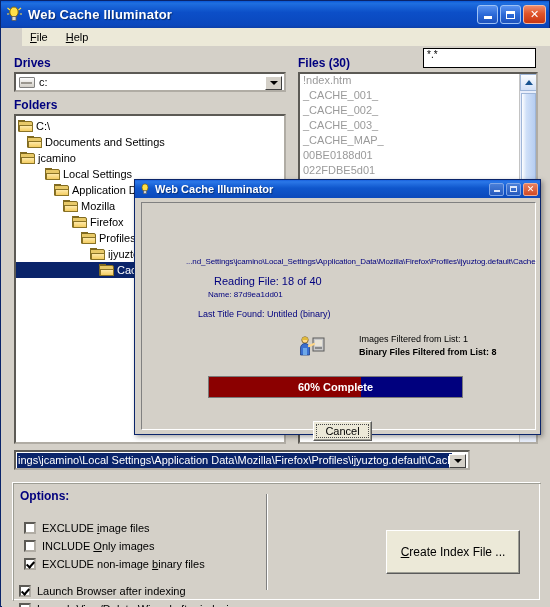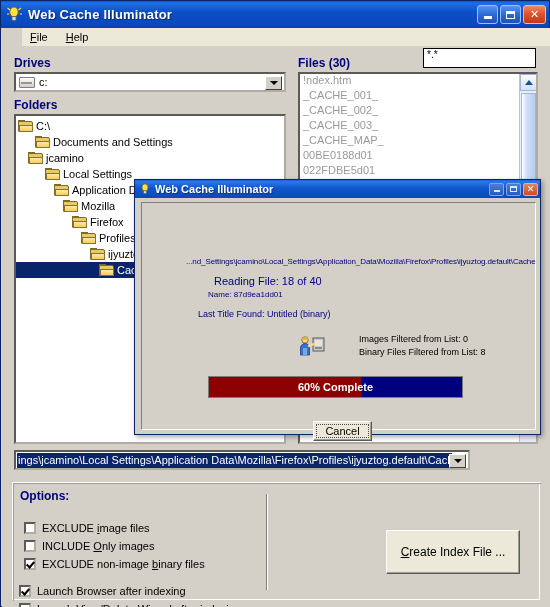--- a/index.html
+++ b/index.html
@@ -133,21 +133,21 @@
   .dwbtn .dg-x{color:#fff;font-size:9px;font-weight:bold;line-height:9px;}
 
   .dlg-body{position:absolute;left:6px;top:22px;width:395px;height:228px;
      background:#d4d0c8;border:1px solid #808080;border-right-color:#fff;border-bottom-color:#fff;box-sizing:border-box;}
   .dlg-path{position:absolute;left:44px;top:54px;width:320px;font-size:8px;color:#00007e;
      white-space:nowrap;letter-spacing:-.1px;}
   .dlg-reading{position:absolute;left:72px;top:72px;font-size:11px;color:#00007e;}
   .dlg-fname{position:absolute;left:66px;top:87px;font-size:8px;color:#00007e;}
   .dlg-lasttitle{position:absolute;left:56px;top:106px;font-size:9px;color:#00007e;}
   .dlg-stat1{position:absolute;left:217px;top:131px;font-size:9px;color:#000;}
-  .dlg-stat2{position:absolute;left:217px;top:144px;font-size:9px;color:#000;}
+  .dlg-stat2{position:absolute;left:217px;top:144px;font-size:9px;color:#000;font-weight:bold;}
   .dlg-clipart{position:absolute;left:155px;top:131px;width:30px;height:24px;}
 
   .progress{position:absolute;left:66px;top:173px;width:255px;height:22px;
      background:#00007e;border:1px solid #7a7a7a;box-sizing:border-box;overflow:hidden;text-align:right;}
   .prog-fill{position:absolute;left:0;top:0;height:100%;background:#8b0000;}
   .prog-text{position:absolute;left:0;top:0;width:100%;height:100%;
      display:flex;align-items:center;justify-content:center;color:#fff;font-weight:bold;font-size:11px;}
   .cancel-btn{position:absolute;left:171px;top:218px;width:59px;height:20px;
      background:#ece9d8;border:1px solid #fff;border-right-color:#5a5a5a;border-bottom-color:#5a5a5a;
      box-sizing:border-box;display:flex;align-items:center;justify-content:center;font-size:11px;
@@ -201,29 +201,29 @@
     <div class="bluelabel lbl-folders">Folders</div>
     <div class="folder-tree">
         <div class="tree-row" style="padding-left: 2px;">
           <span class="fi">
             <span class="tab"></span>
             <span class="back"></span>
             <span class="front"></span>
           </span>
           <span>C:\</span>
         </div>
-        <div class="tree-row" style="padding-left: 19px; align-items: center;">
+        <div class="tree-row" style="padding-left: 11px; align-items: center;">
           <span class="fi">
             <span class="tab"></span>
             <span class="back"></span>
             <span class="front"></span>
           </span>
           <span>Documents and Settings</span>
         </div>
-        <div class="tree-row" style="padding-left: 12px;">
+        <div class="tree-row" style="padding-left: 4px;">
           <span class="fi">
             <span class="tab"></span>
             <span class="back"></span>
             <span class="front"></span>
           </span>
           <span>jcamino</span>
         </div>
         <div class="tree-row" style="padding-left: 29px;">
           <span class="fi">
             <span class="tab"></span>
@@ -372,21 +372,21 @@
           <rect x="16" y="4" width="11" height="13" fill="#c9c9c9" stroke="#5a5a5a" stroke-width="1"></rect>
           <rect x="18" y="6" width="7" height="6" fill="#e8e4d8"></rect>
           <rect x="18" y="13" width="7" height="2" fill="#8a8a8a"></rect>
           <circle cx="8" cy="6" r="3.2" fill="#ffd88a" stroke="#6a5018" stroke-width=".8"></circle>
           <path d="M8 3 a3.2 3.2 0 0 1 3.2 3 H4.8 A3.2 3.2 0 0 1 8 3 z" fill="#e0b93c"></path>
           <path d="M3.5 21 v-7 a4.5 4.5 0 0 1 9 0 v7 z" fill="#3a6fd0" stroke="#1d3f85" stroke-width=".8"></path>
           <rect x="6" y="14" width="4" height="7" fill="#6ea8e8"></rect>
           <path d="M12 12 L17 10" stroke="#ffd88a" stroke-width="2.2" stroke-linecap="round"></path>
         </svg>
       </span>
-      <div class="dlg-stat1">Images Filtered from List: 0</div>
+      <div class="dlg-stat1">Images Filtered from List: 1</div>
       <div class="dlg-stat2">Binary Files Filtered from List: 8</div>
 
       <div class="progress" style="background: rgb(0, 0, 126);">
         <div class="prog-fill" id="prog-fill" style="width: 60%; background: rgb(139, 0, 0);"></div>
         <div class="prog-text">60% Complete</div>
       </div>
 
       <div class="cancel-btn">
         <span class="cancel-inner">Cancel</span>
       </div>

